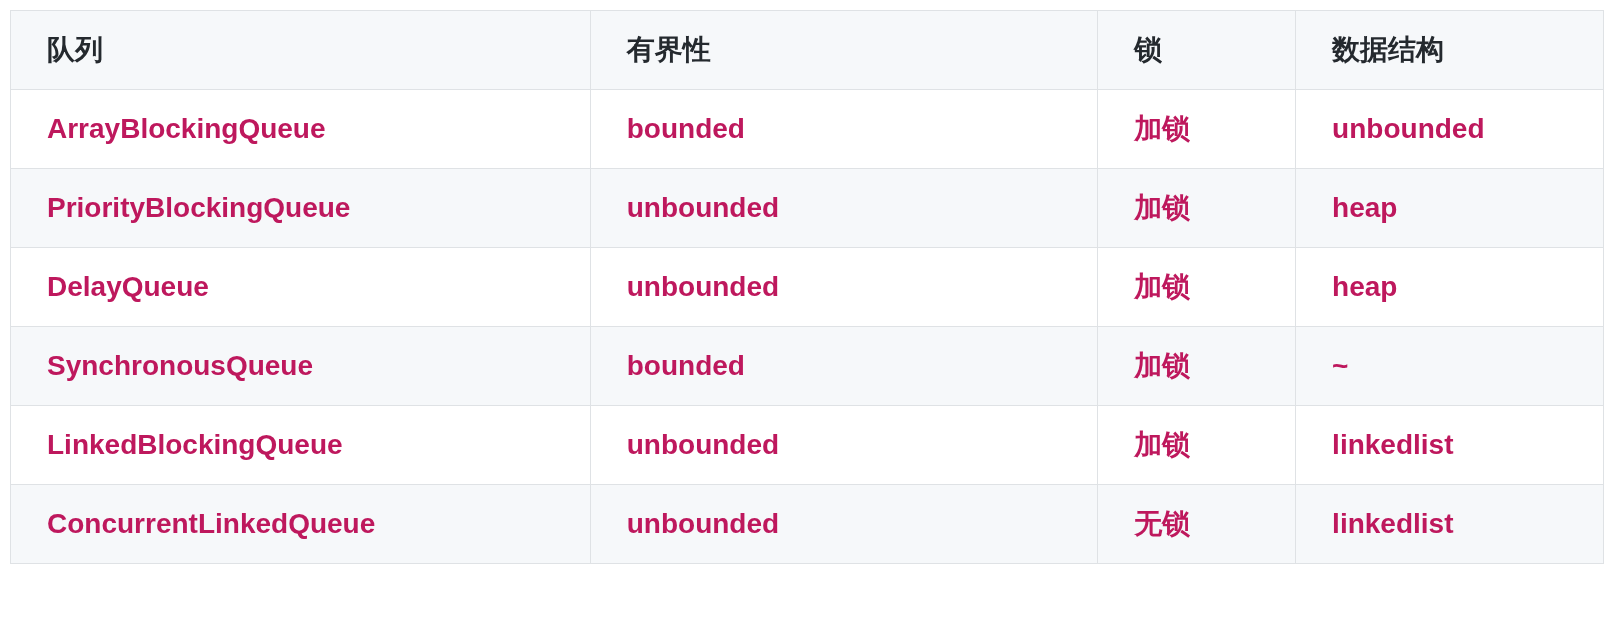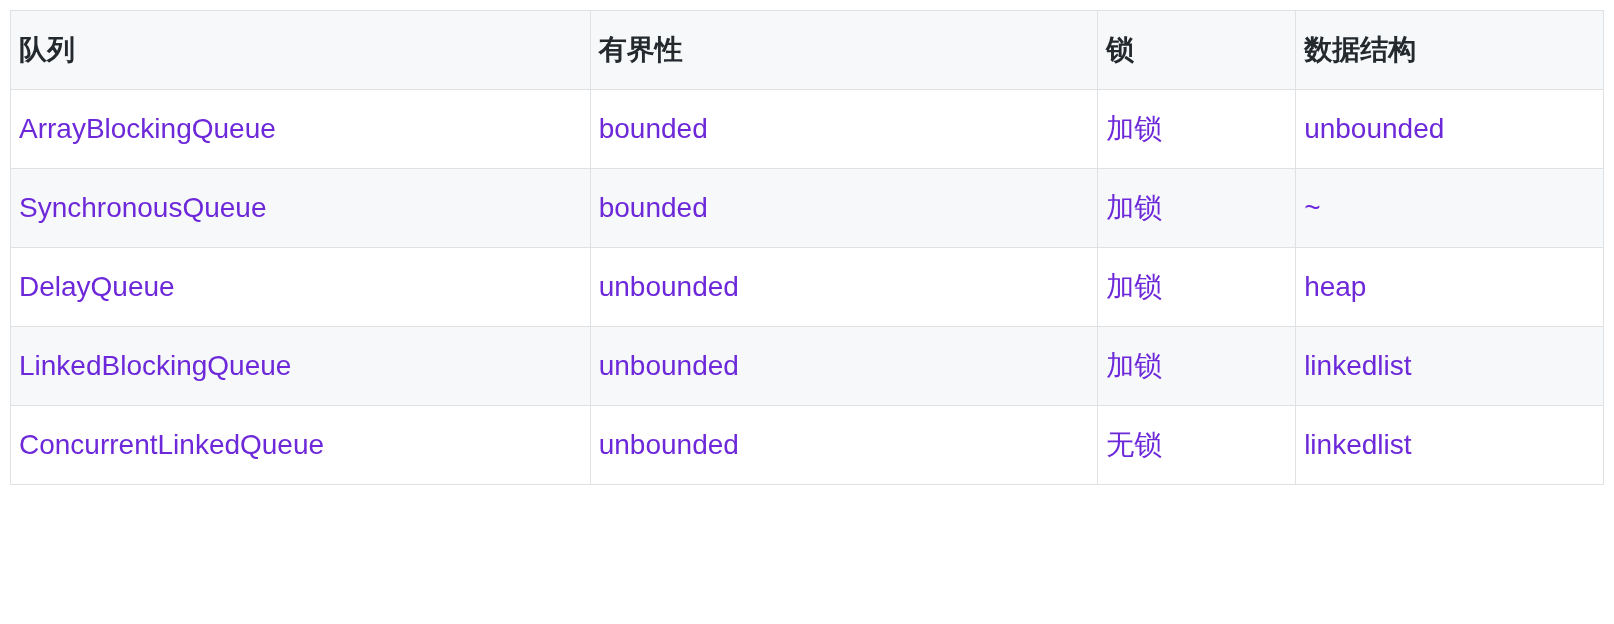--- a/index.html
+++ b/index.html
@@ -12,38 +12,38 @@
       font-family: -apple-system, BlinkMacSystemFont, "Segoe UI", "PingFang SC", "Hiragino Sans GB", "Microsoft YaHei", "Helvetica Neue", Helvetica, Arial, sans-serif;
     }
     table {
       border-collapse: collapse;
       width: 1594px;
       font-size: 28px;
       color: #333333;
     }
     th, td {
       border: 1px solid #dfe2e5;
-      padding: 20px 8px;
+      padding: 20px 36px;
       text-align: left;
       vertical-align: middle;
     }
     th {
       background: #f6f8fa;
       font-weight: 700;
       color: #24292e;
     }
     tbody tr:nth-child(even) td {
       background: #f6f8fa;
     }
     tbody tr:nth-child(odd) td {
       background: #ffffff;
     }
     td {
-      font-weight: 400;
-      color: #6d28d9;
+      font-weight: 700;
+      color: #be185d;
     }
     .col-queue { width: 580px; }
     .col-bounded { width: 508px; }
     .col-lock { width: 198px; }
     .col-ds { width: 308px; }
   </style>
 </head>
 <body>
 
 <table>
@@ -56,30 +56,36 @@
     </tr>
   </thead>
   <tbody>
     <tr>
       <td>ArrayBlockingQueue</td>
       <td>bounded</td>
       <td>加锁</td>
       <td>unbounded</td>
     </tr>
     <tr>
-      <td>SynchronousQueue</td>
-      <td>bounded</td>
+      <td>PriorityBlockingQueue</td>
+      <td>unbounded</td>
       <td>加锁</td>
-      <td>~</td>
+      <td>heap</td>
     </tr>
     <tr>
       <td>DelayQueue</td>
       <td>unbounded</td>
       <td>加锁</td>
       <td>heap</td>
+    </tr>
+    <tr>
+      <td>SynchronousQueue</td>
+      <td>bounded</td>
+      <td>加锁</td>
+      <td>~</td>
     </tr>
     <tr>
       <td>LinkedBlockingQueue</td>
       <td>unbounded</td>
       <td>加锁</td>
       <td>linkedlist</td>
     </tr>
     <tr>
       <td>ConcurrentLinkedQueue</td>
       <td>unbounded</td>

